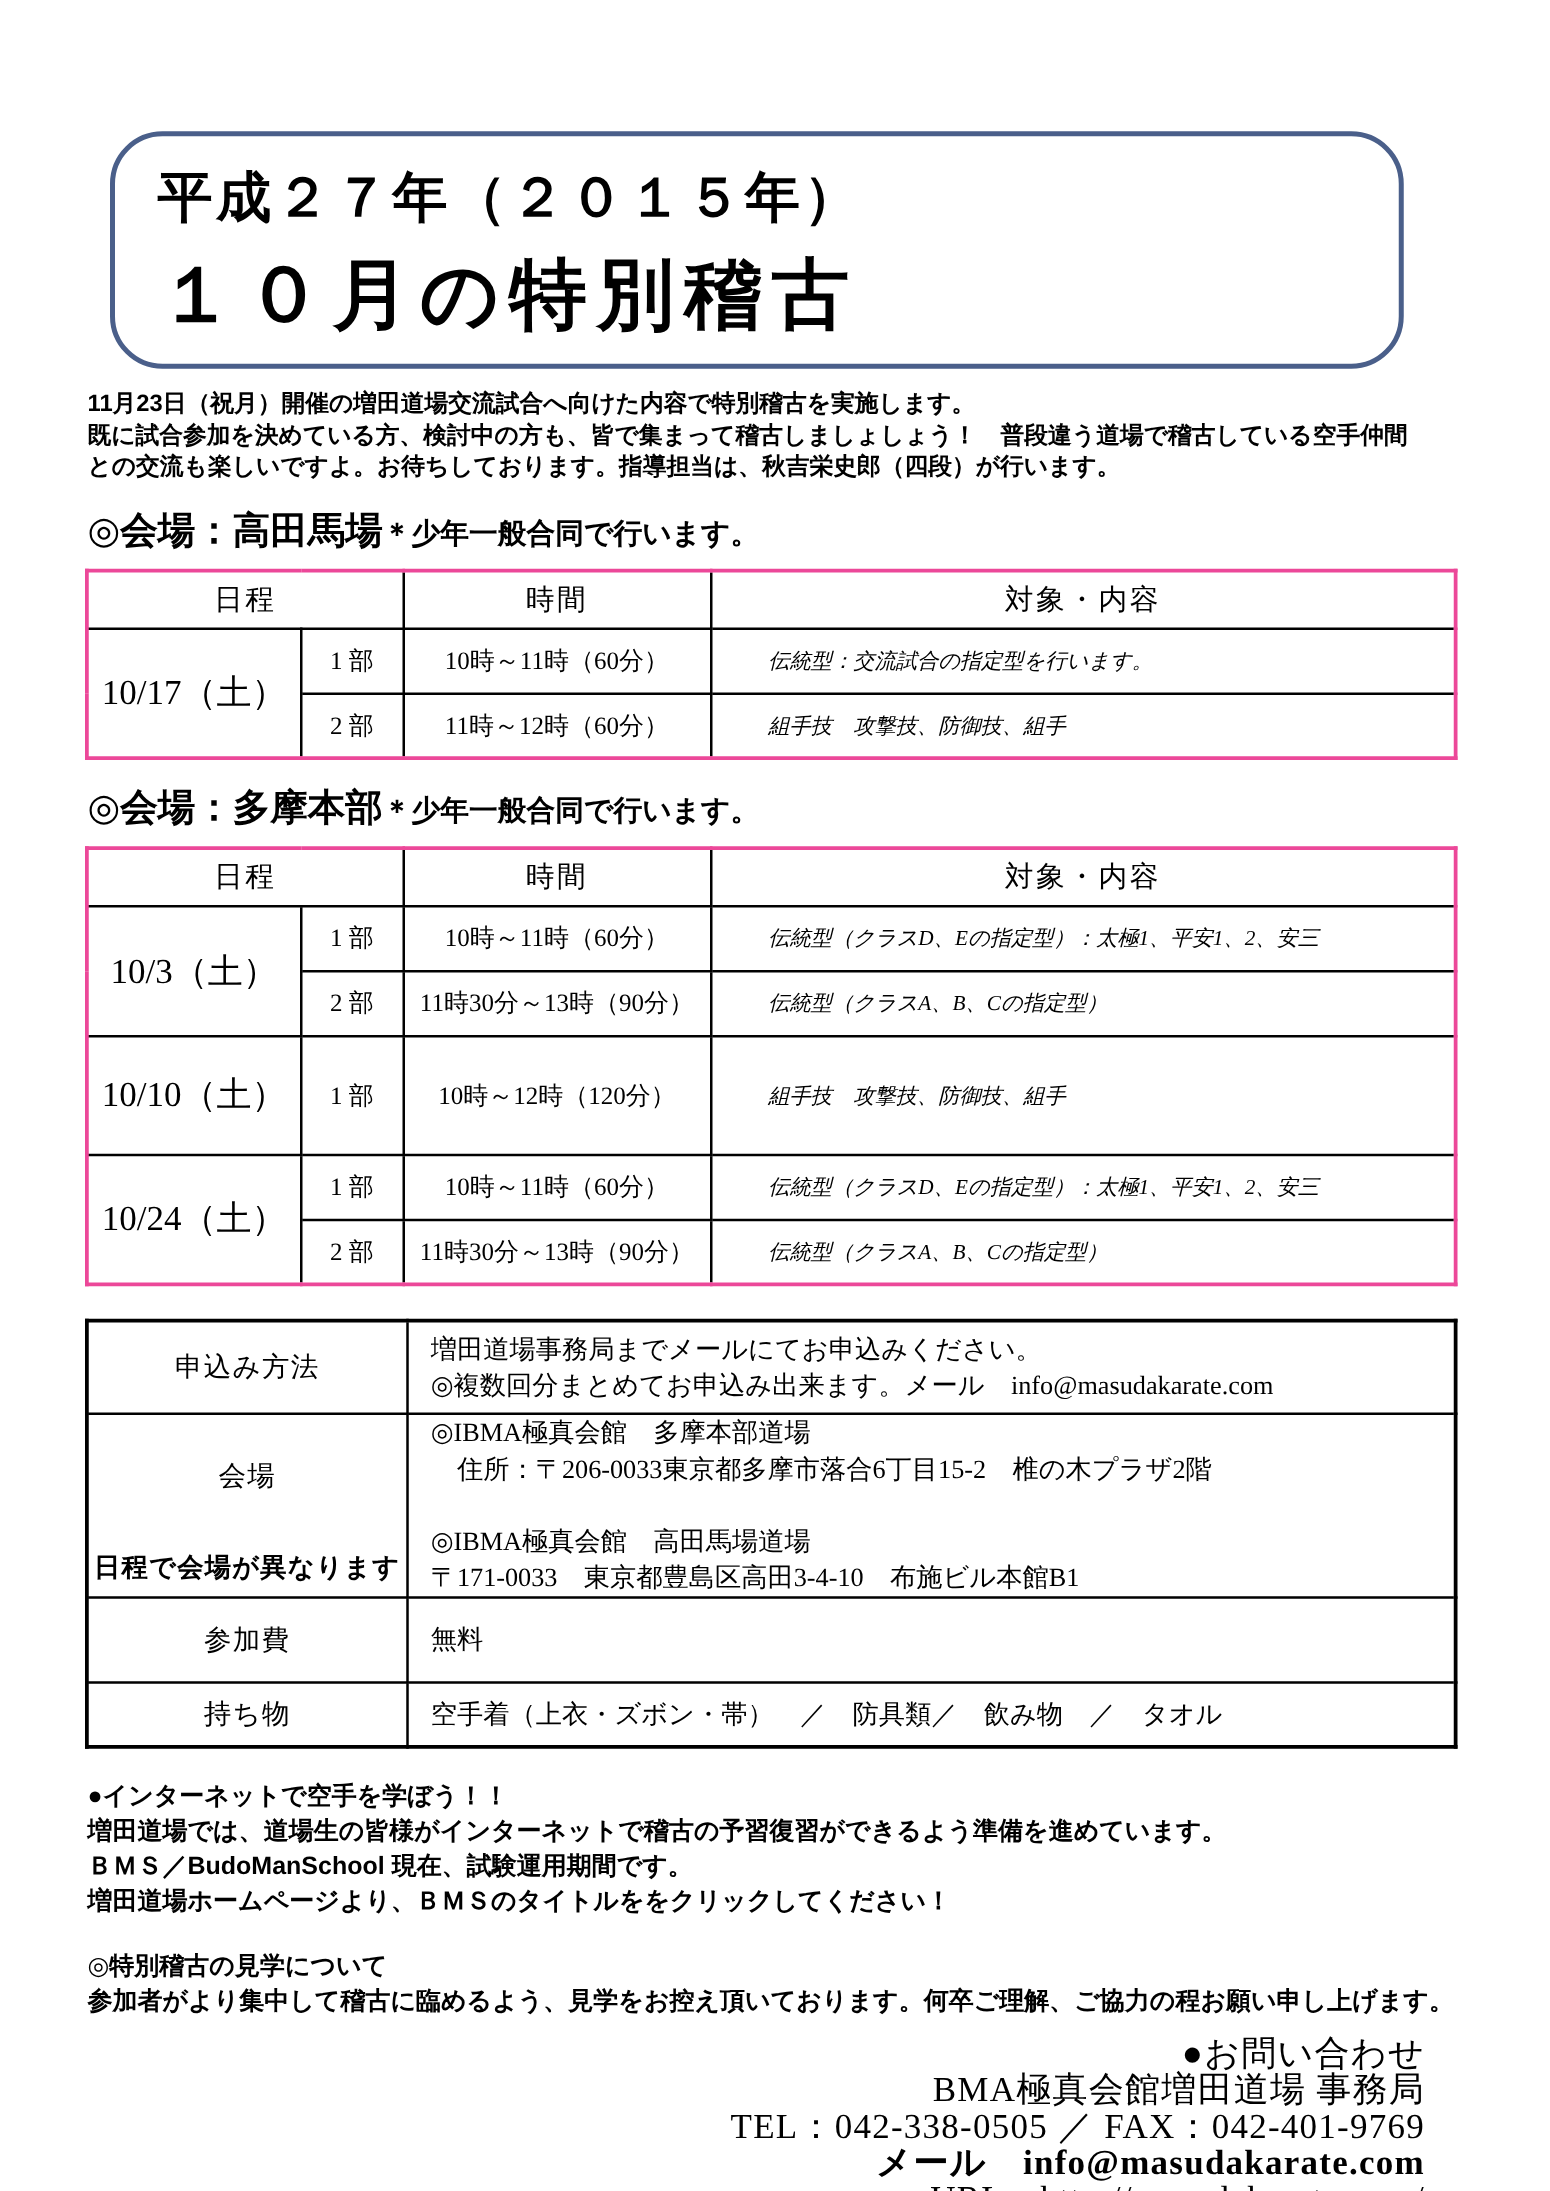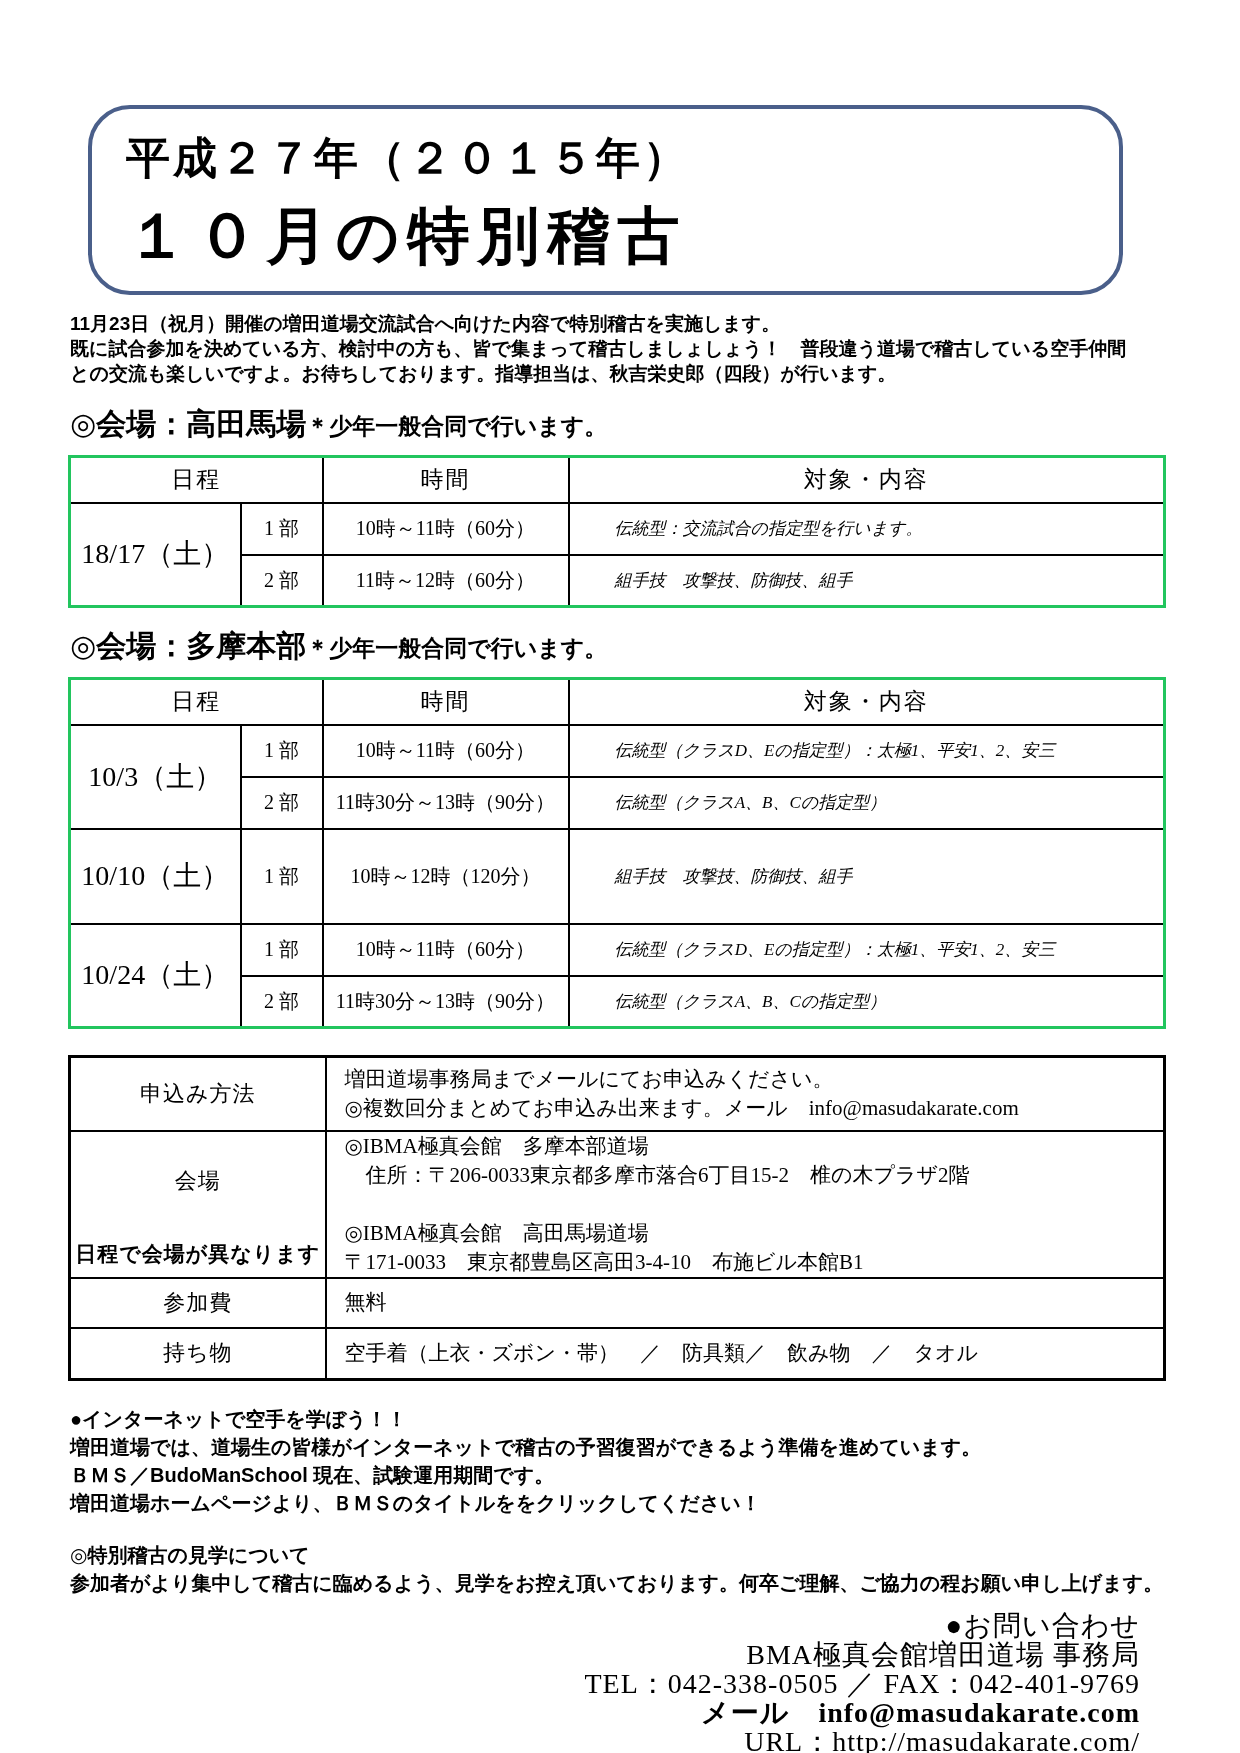--- a/index.html
+++ b/index.html
@@ -53,21 +53,21 @@
   .venue-heading { margin: 18px 0 0 70px; white-space: nowrap; }
   .venue-heading .h-main { font-size: 30px; font-weight: bold; }
   .venue-heading .h-note { font-size: 23px; font-weight: bold; }
 
   
   table.schedule {
     margin: 10px 0 0 68px;
     width: 1095px;
     border-collapse: collapse;
     table-layout: fixed;
-    border: 3px solid #22c55e;
+    border: 3px solid #ec4899;
   }
   table.schedule th, table.schedule td { border: 2px solid #000; }
   .c-date { width: 171px; }
   .c-part { width: 82px; }
   .c-time { width: 246px; }
   .c-content { width: 596px; }
   tr.hrow th {
     height: 46px;
     font-family: "Liberation Serif", "DejaVu Serif", serif;
     font-weight: normal;
@@ -135,21 +135,21 @@
   }
   td.icontent {
     font-family: "Liberation Serif", "DejaVu Serif", serif;
     font-size: 21px;
     padding-left: 18px;
   }
   .iline { line-height: 29px; white-space: nowrap; }
   .iline:empty::before { content: "\00a0"; }
   tr.irow1 { height: 74px; }
   tr.irow2 { height: 138px; }
-  tr.irow3 { height: 50px; }
+  tr.irow3 { height: 68px; }
   tr.irow4 { height: 52px; }
 
   
   .text-section { margin: 24px 0 0 70px; }
   .text-section .line {
     font-size: 20px;
     font-weight: bold;
     line-height: 28px;
     white-space: nowrap;
   }
@@ -196,21 +196,21 @@
         <col class="c-time">
         <col class="c-content">
       </colgroup>
     <tbody>
         <tr class="hrow">
       <th colspan="2">日程</th>
       <th>時間</th>
       <th>対象・内容</th>
     </tr>
     <tr class="srow">
-      <td class="date" rowspan="2">18/17（土）</td>
+      <td class="date" rowspan="2">10/17（土）</td>
       <td class="part">1 部</td>
       <td class="time">10時～11時（60分）</td>
       <td class="ccell">伝統型：交流試合の指定型を行います。</td>
     </tr>
     <tr class="srow">
       <td class="part">2 部</td>
       <td class="time">11時～12時（60分）</td>
       <td class="ccell">組手技　攻撃技、防御技、組手</td>
     </tr>
   </tbody>

